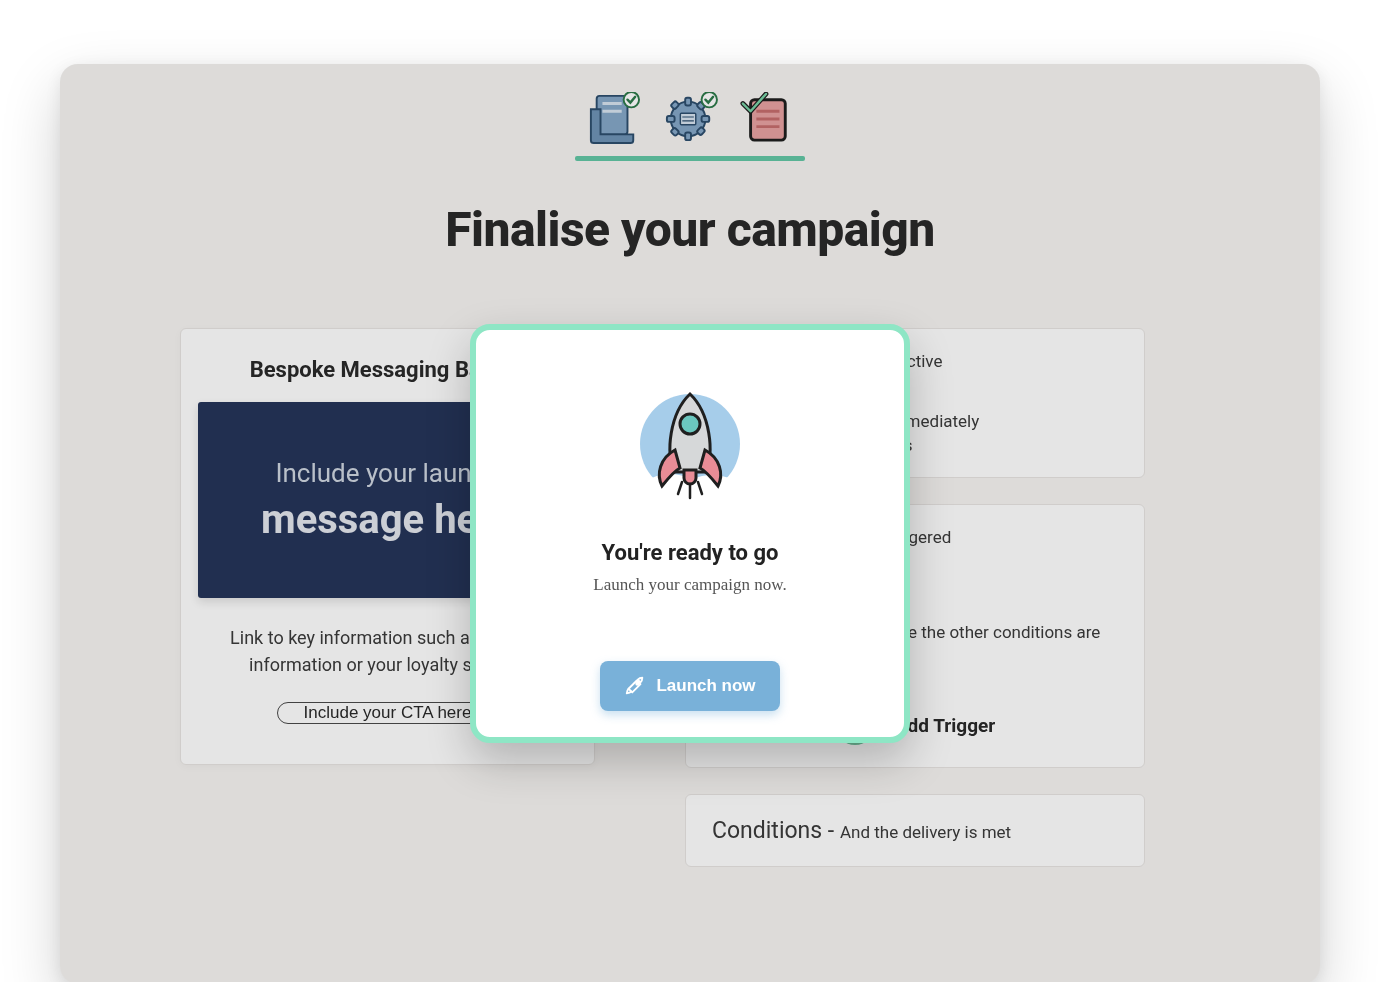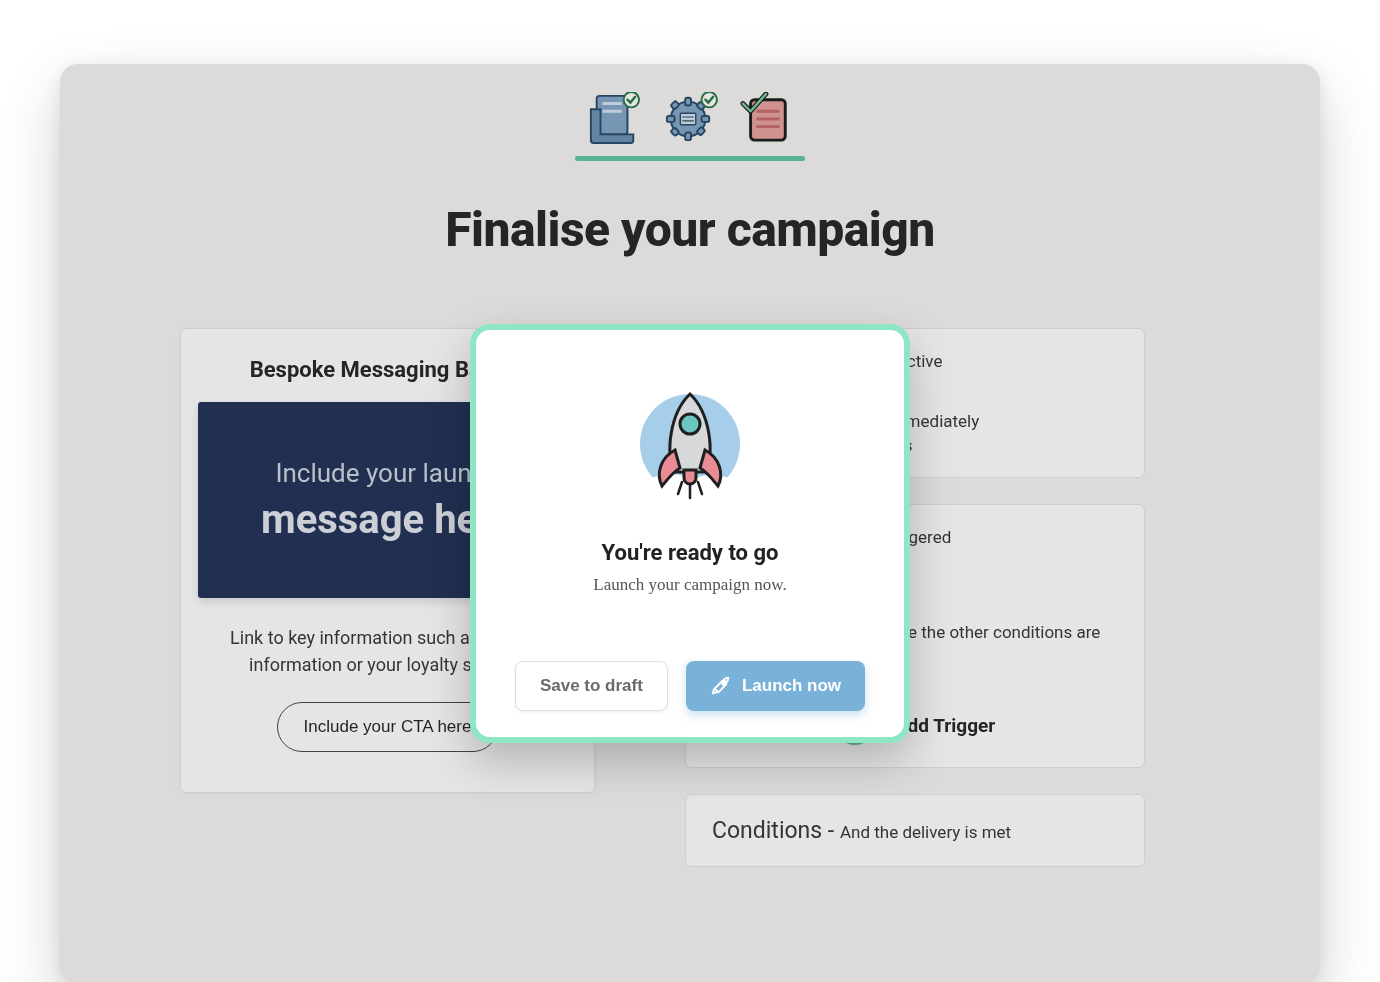--- a/index.html
+++ b/index.html
@@ -68,21 +68,21 @@
     color: #d8dde6;
     display: flex; flex-direction: column; justify-content: center; align-items: center;
     gap: 8px;
     box-shadow: 0 4px 10px rgba(0,0,0,0.12);
   }
   .msg-line1 { font-size: 26px; font-weight: 400; color: #cfd6e0; }
   .msg-line2 { font-size: 40px; font-weight: 700; color: #e4e7ee; }
   .msg-sub { font-size: 18px; color: #3b3b3b; margin-top: 26px; text-align: center; line-height: 1.5; }
   .cta-pill {
     margin-top: 24px;
-    padding: 14px 26px;
+    padding: 0 26px;
     border: 1.5px solid #4a4a4a;
     border-radius: 999px;
     font-size: 17px;
     color: #2a2a2a;
     background: transparent;
     cursor: pointer;
   }
 
   .right-col { width: 460px; display: flex; flex-direction: column; gap: 26px; }
   .right-card { padding: 22px 26px; }
@@ -252,21 +252,20 @@
         <path d="M85 82 C100 90 104 106 98 118 C90 108 84 102 80 100 Z" fill="#e98c96" stroke="#1f1f1f" stroke-width="3"></path>
         <path d="M64 102 h12 v8 a6 6 0 0 1 -12 0 z" fill="#e98c96" stroke="#1f1f1f" stroke-width="3"></path>
         <line x1="62" y1="114" x2="58" y2="126" stroke="#1f1f1f" stroke-width="2.5" stroke-linecap="round"></line>
         <line x1="70" y1="116" x2="70" y2="130" stroke="#1f1f1f" stroke-width="2.5" stroke-linecap="round"></line>
         <line x1="78" y1="114" x2="82" y2="126" stroke="#1f1f1f" stroke-width="2.5" stroke-linecap="round"></line>
       </svg>
     </div>
     <div class="modal-title">You're ready to go</div>
     <div class="modal-sub">Launch your campaign now.</div>
     <div class="modal-actions">
-      <button class="btn btn-draft">Save to draft</button>
       <button class="btn btn-launch">
         <svg class="rocket-icon-sm" viewBox="0 0 24 24" fill="none" stroke="#ffffff" stroke-width="2" stroke-linecap="round" stroke-linejoin="round">
           <path d="M5 15c-1.5 1.5-2 5-2 5s3.5-.5 5-2"></path>
           <path d="M14 6l4 4-9 9-4-4 9-9z"></path>
           <path d="M15 5c2-2 5-2 5-2s0 3-2 5l-3-3z"></path>
           <circle cx="14.5" cy="9.5" r="1.2" fill="#ffffff"></circle>
         </svg>
         <span>Launch now</span>
       </button>
     </div>

